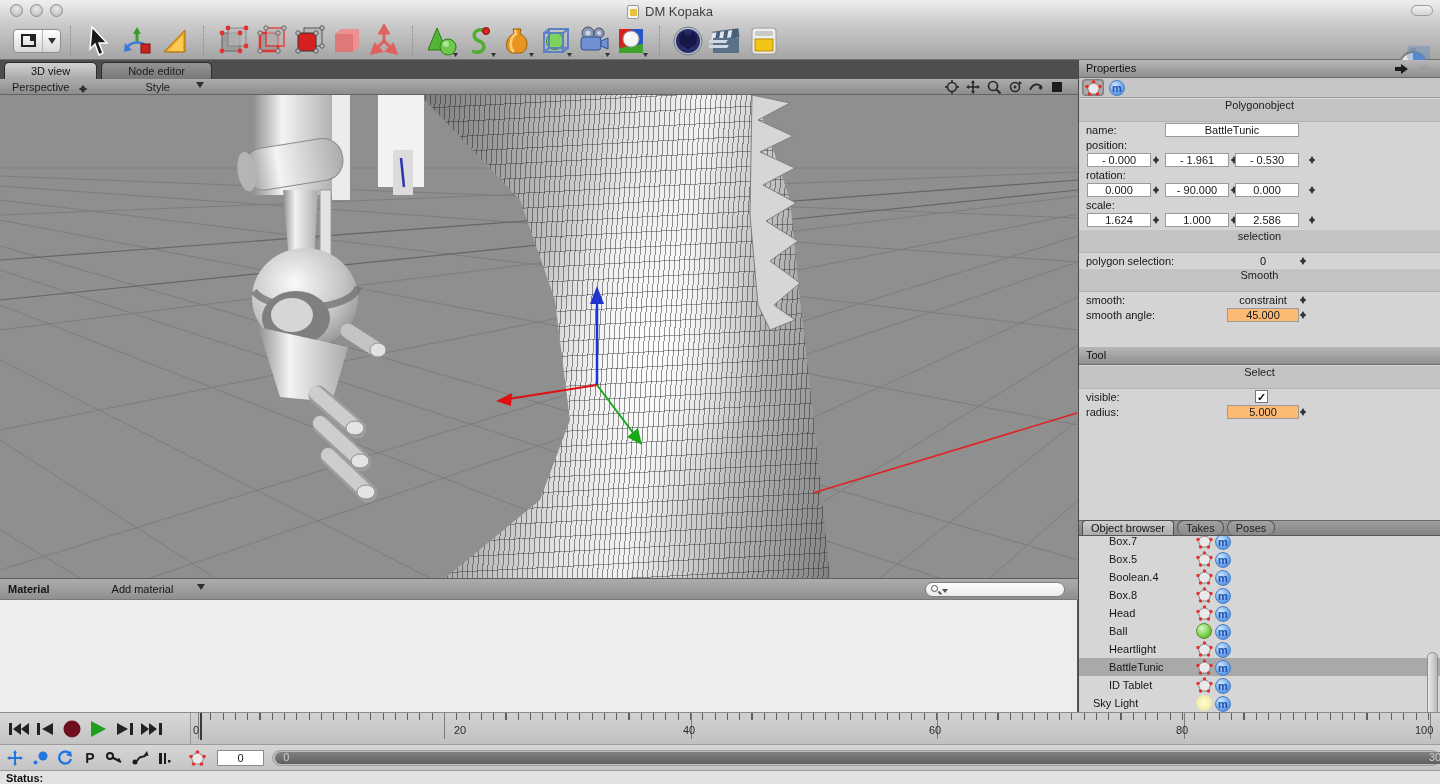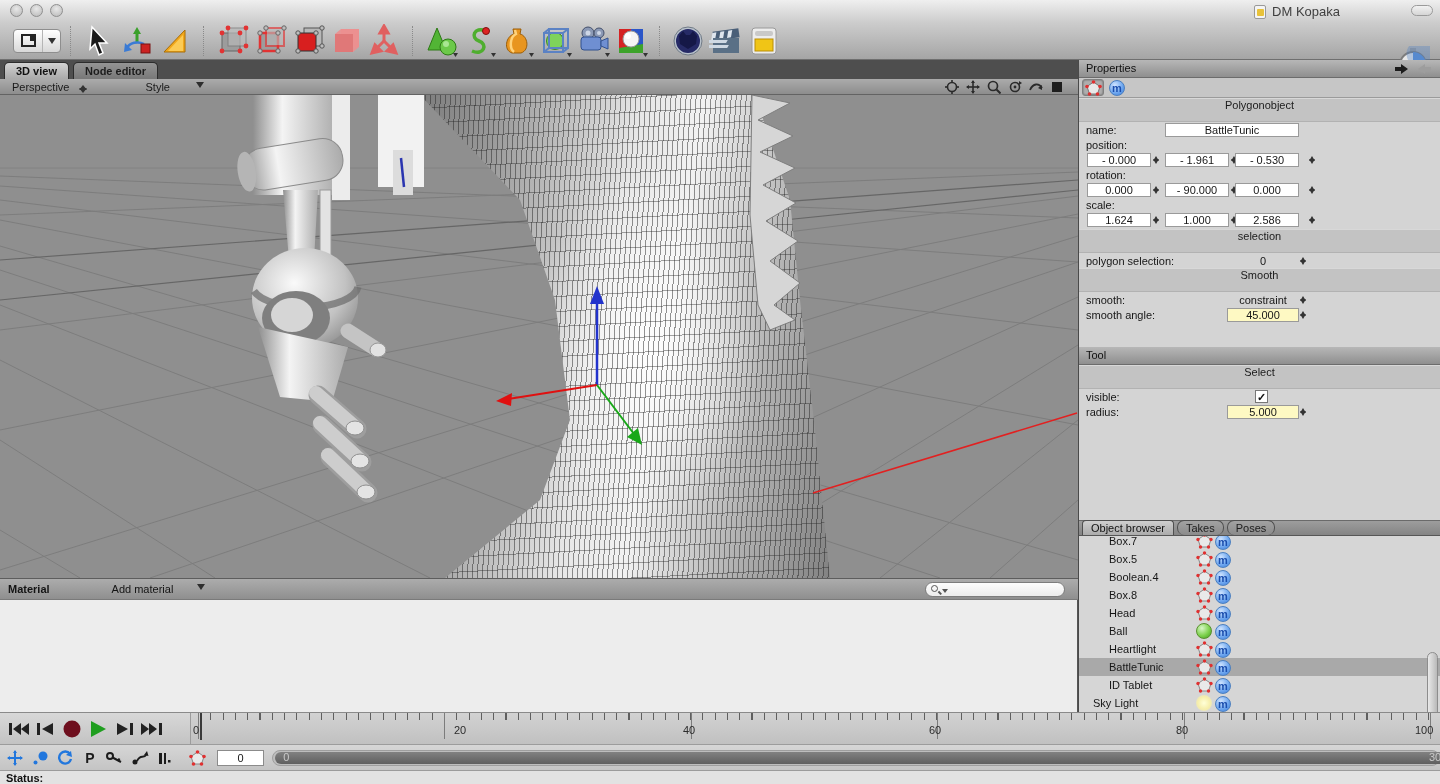--- a/index.html
+++ b/index.html
@@ -5,21 +5,21 @@
   * { margin:0; padding:0; box-sizing:border-box; }
   html,body { width:1440px; height:784px; overflow:hidden; }
   body { font-family:"Liberation Sans", sans-serif; font-size:11px; color:#161616; background:#cfcfcf; position:relative; }
   .abs { position:absolute; }
 
   
   #titlebar { left:0; top:0; width:1440px; height:22px;
     background:linear-gradient(#efefef,#cdcdcd); }
   .traffic { width:13px; height:13px; border-radius:50%; top:4px;
     background:radial-gradient(circle at 50% 35%,#e8e8e8,#b8b8b8); border:1px solid #8f8f8f; }
-  #win-title { top:4px; left:0; width:1340px; text-align:right; font-size:13px; color:#3f3f3f; }
+  #win-title { top:4px; left:0; width:1340px; text-align:center; font-size:13px; color:#3f3f3f; }
   #title-doc-icon { display:inline-block; width:12px; height:14px; background:#f4f4f4; border:1px solid #999;
     border-radius:2px; vertical-align:-3px; margin-right:6px; position:relative; }
   #title-doc-icon:before { content:""; position:absolute; left:2px; top:3px; width:7px; height:7px; background:#e8c23a; border-radius:1px; }
   #toolbar-pill { right:7px; top:5px; width:22px; height:11px; border:1px solid #9a9a9a; border-radius:6px;
     background:linear-gradient(#f2f2f2,#d5d5d5); }
   #toolbar { left:0; top:22px; width:1440px; height:38px;
     background:linear-gradient(#cdcdcd,#a5a5a5); border-bottom:1px solid #6f6f6f;
     display:flex; align-items:center; }
   .tb-div { width:1px; height:30px; border-left:1px dotted #8a8a8a; margin:0 9px; }
   .tb-ic { width:34px; height:34px; flex:0 0 auto; margin:0 2px; position:relative; }
@@ -27,21 +27,21 @@
   #layout-btn { margin-left:13px; width:48px; height:24px; border:1px solid #8e8e8e; border-radius:4px;
     background:linear-gradient(#ffffff,#d8d8d8); display:flex; align-items:center; }
   #layout-btn .glyph { width:15px; height:13px; border:2px solid #222; margin-left:7px; position:relative; }
   #layout-btn .glyph:before { content:""; position:absolute; right:0px; top:0; width:4px; height:5px; background:#222; }
   #layout-btn .sep { width:1px; height:22px; background:#b5b5b5; margin-left:6px; }
   #layout-btn .dd { width:0; height:0; border:4px solid transparent; border-top:6px solid #333; margin:5px 0 0 5px; }
   #tb-timer { position:absolute; right:8px; top:24px; }
 
   
   #tabrow { left:0; top:60px; width:1078px; height:19px; background:#4e4e4e; display:flex; align-items:flex-end; }
-  .vtab { height:17px; padding:2px 11px 0; border:1px solid #2c2c2c; border-bottom:none; border-radius:5px 5px 0 0; margin-left:4px;font-weight:bold; }
+  .vtab { height:17px; padding:2px 26px 0; border:1px solid #2c2c2c; border-bottom:none; border-radius:5px 5px 0 0; margin-left:4px; }
   .vtab.active { background:linear-gradient(#d2d2d2,#a9a9a9); color:#111; }
   .vtab.inactive { background:linear-gradient(#949494,#787878); color:#1d1d1d; }
   #viewbar { left:0; top:79px; width:1078px; height:16px; background:linear-gradient(#ababab,#8d8d8d);
     border-bottom:1px solid #636363; display:flex; align-items:center; color:#1a1a1a; }
   #viewbar .lbl { margin-left:12px; }
   .mini-stepper { display:inline-block; width:8px; height:12px; position:relative; margin-left:10px; }
   .mini-stepper:before { content:""; position:absolute; left:0; top:0; border:4px solid transparent; border-bottom:5px solid #333; }
   .mini-stepper:after  { content:""; position:absolute; left:0; bottom:-4px; border:4px solid transparent; border-top:5px solid #333; }
   .dd-arrow { display:inline-block; width:0; height:0; border:4px solid transparent; border-top:6px solid #2e2e2e; margin-left:10px; vertical-align:-2px; }
   #vp-controls { position:absolute; right:14px; top:1px; display:flex; gap:7px; }
@@ -84,21 +84,21 @@
   .plabel { position:absolute; left:7px; top:2px; }
   .plabel13 { height:13px; position:relative; }
   .plabel13 span { position:absolute; left:7px; top:0; }
   .nfield { position:absolute; top:1px; height:14px; background:#fff; border:1px solid #9a9a9a; text-align:center; line-height:13px; }
   .f1 { left:8px;  width:64px; }  .f2 { left:86px; width:64px; }  .f3 { left:156px; width:64px; }
   .stepper { position:absolute; top:1px; width:9px; height:14px; }
   .stepper:before { content:""; position:absolute; left:1px; top:0; border:3.5px solid transparent; border-bottom:5px solid #333; }
   .stepper:after  { content:""; position:absolute; left:1px; bottom:0; border:3.5px solid transparent; border-top:5px solid #333; }
   .s1 { left:73px; } .s2 { left:151px; } .s3 { left:229px; } .sR { left:220px; }
   .cval { position:absolute; left:148px; width:72px; top:2px; text-align:center; }
-  .cfield { position:absolute; left:148px; width:72px; top:1px; height:14px; background:#fef9c3; border:1px solid #9a9a9a; text-align:center; line-height:13px; }
+  .cfield { position:absolute; left:148px; width:72px; top:1px; height:14px; background:#fdba74; border:1px solid #9a9a9a; text-align:center; line-height:13px; }
   #name-field { position:absolute; left:86px; top:1px; width:134px; height:14px; background:#fff; border:1px solid #9a9a9a; text-align:center; line-height:13px; }
   .checkbox { position:absolute; left:176px; top:1px; width:13px; height:13px; background:#fff; border:1px solid #777; text-align:center; line-height:12px; font-weight:bold; color:#111; }
   #tool-filler { height:99px; }
   
   #ob-tabs { height:16px; background:linear-gradient(#9d9d9d,#848484); border-top:1px solid #6a6a6a; border-bottom:1px solid #565656; display:flex; align-items:flex-end; }
   .obtab { height:15px; padding:1px 8px 0; border:1px solid #4f4f4f; border-bottom:none; border-radius:4px 4px 0 0; margin-left:3px; }
   .obtab.active { background:linear-gradient(#cfcfcf,#ababab); color:#111; }
   .obtab.inactive { background:linear-gradient(#a2a2a2,#8b8b8b); color:#1d1d1d;border-radius:7px; }
   #ob-list { position:relative; height:192px; background:#d6d6d6; overflow:hidden; }
   .obrow { position:relative; height:18px; line-height:18px; }

